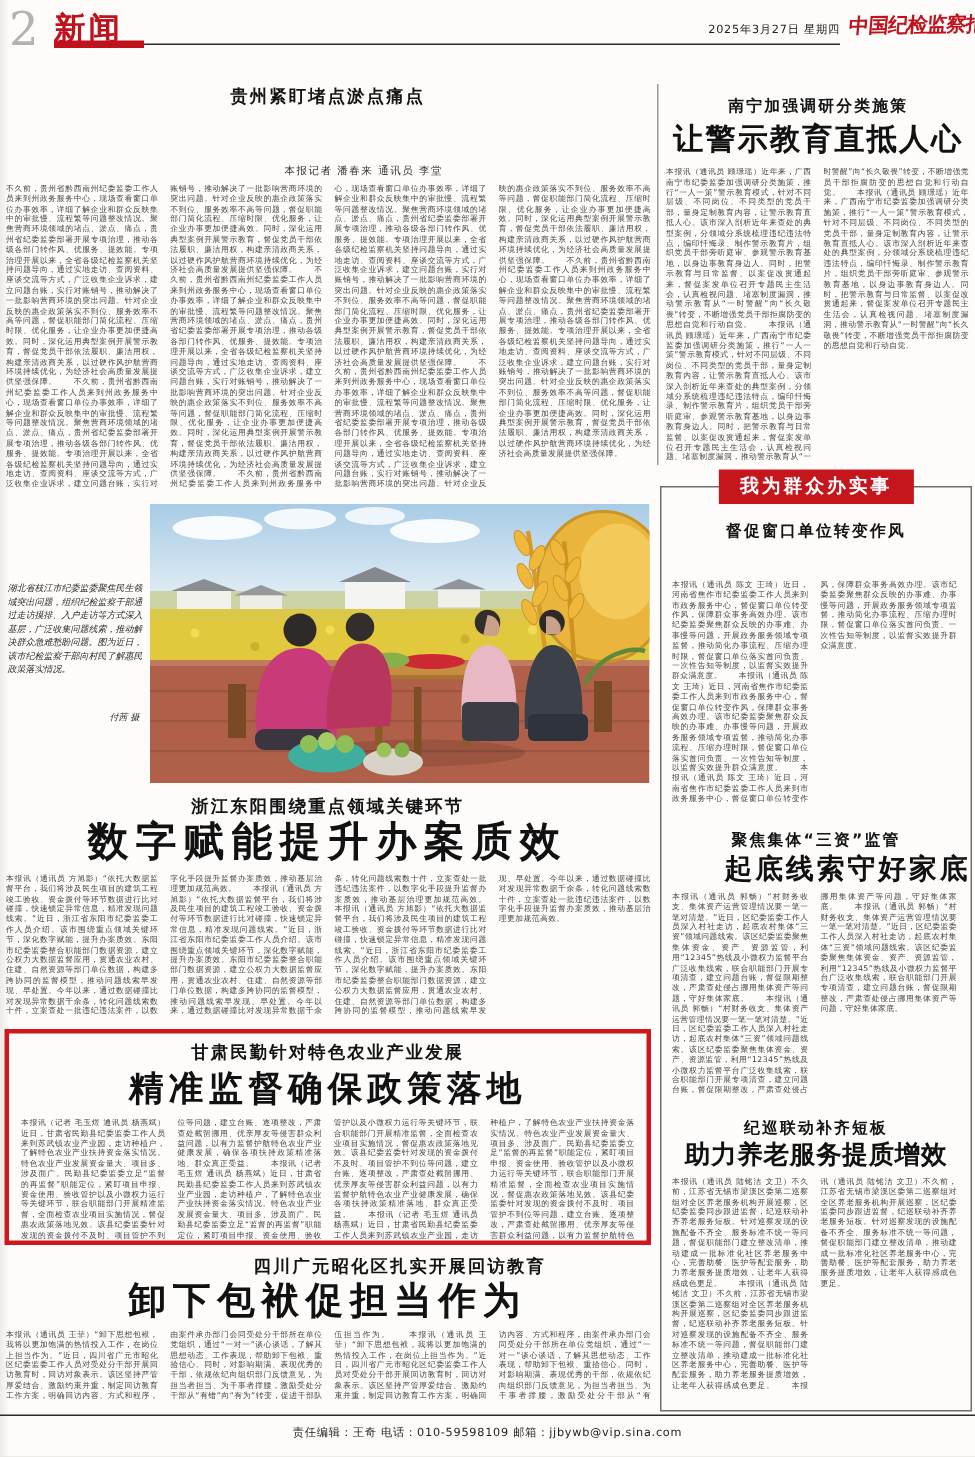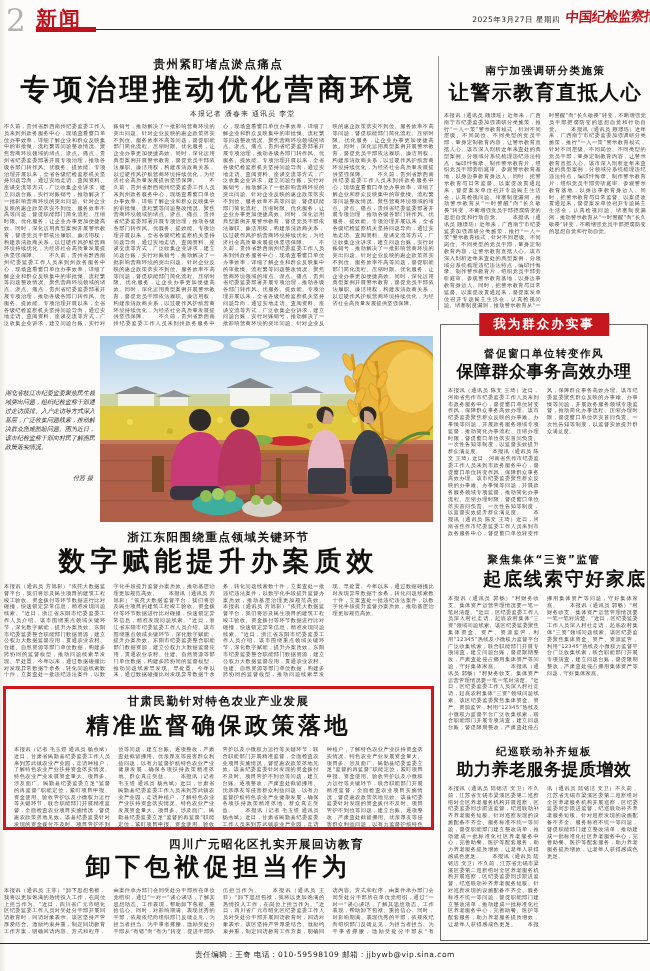--- a/index.html
+++ b/index.html
@@ -48,21 +48,20 @@
 <div class="page">
 
   <div class="abs pagenum" style="left:6px;top:2px;">2</div>
   <div class="abs section-title" style="left:36px;top:5px;">新闻</div>
   <div class="abs hrule" style="left:36px;top:29px;width:524px;"></div>
   <div class="abs redbar" style="left:36px;top:27px;width:60px;"></div>
   <div class="abs date" style="left:456px;top:15px;width:104px;text-align:right;">2025年3月27日  星期四</div>
   <div class="abs masthead" style="left:566px;top:8px;">中国纪检监察报</div>
 
   <div class="abs kicker ctr" style="left:0;top:57px;width:437px;">贵州紧盯堵点淤点痛点</div>
-  <div class="abs headline h1 ctr" style="left:0;top:70px;width:437px;">专项治理推动优化营商环境</div>
   <div class="abs byline ctr" style="left:0;top:109px;width:437px;margin-left:24px;">本报记者 潘春来 通讯员 李堂</div>
   <div class="abs body-cols c4" style="left:4px;top:123px;width:430px;height:206px;">不久前，贵州省黔西南州纪委监委工作人员来到州政务服务中心，现场查看窗口单位办事效率，详细了解企业和群众反映集中的审批慢、流程繁等问题整改情况。聚焦营商环境领域的堵点、淤点、痛点，贵州省纪委监委部署开展专项治理，推动各级各部门转作风、优服务、提效能。专项治理开展以来，全省各级纪检监察机关坚持问题导向，通过实地走访、查阅资料、座谈交流等方式，广泛收集企业诉求，建立问题台账，实行对账销号，推动解决了一批影响营商环境的突出问题。针对企业反映的惠企政策落实不到位、服务效率不高等问题，督促职能部门简化流程、压缩时限、优化服务，让企业办事更加便捷高效。同时，深化运用典型案例开展警示教育，督促党员干部依法履职、廉洁用权，构建亲清政商关系，以过硬作风护航营商环境持续优化，为经济社会高质量发展提供坚强保障。　　不久前，贵州省黔西南州纪委监委工作人员来到州政务服务中心，现场查看窗口单位办事效率，详细了解企业和群众反映集中的审批慢、流程繁等问题整改情况。聚焦营商环境领域的堵点、淤点、痛点，贵州省纪委监委部署开展专项治理，推动各级各部门转作风、优服务、提效能。专项治理开展以来，全省各级纪检监察机关坚持问题导向，通过实地走访、查阅资料、座谈交流等方式，广泛收集企业诉求，建立问题台账，实行对账销号，推动解决了一批影响营商环境的突出问题。针对企业反映的惠企政策落实不到位、服务效率不高等问题，督促职能部门简化流程、压缩时限、优化服务，让企业办事更加便捷高效。同时，深化运用典型案例开展警示教育，督促党员干部依法履职、廉洁用权，构建亲清政商关系，以过硬作风护航营商环境持续优化，为经济社会高质量发展提供坚强保障。　　不久前，贵州省黔西南州纪委监委工作人员来到州政务服务中心，现场查看窗口单位办事效率，详细了解企业和群众反映集中的审批慢、流程繁等问题整改情况。聚焦营商环境领域的堵点、淤点、痛点，贵州省纪委监委部署开展专项治理，推动各级各部门转作风、优服务、提效能。专项治理开展以来，全省各级纪检监察机关坚持问题导向，通过实地走访、查阅资料、座谈交流等方式，广泛收集企业诉求，建立问题台账，实行对账销号，推动解决了一批影响营商环境的突出问题。针对企业反映的惠企政策落实不到位、服务效率不高等问题，督促职能部门简化流程、压缩时限、优化服务，让企业办事更加便捷高效。同时，深化运用典型案例开展警示教育，督促党员干部依法履职、廉洁用权，构建亲清政商关系，以过硬作风护航营商环境持续优化，为经济社会高质量发展提供坚强保障。　　不久前，贵州省黔西南州纪委监委工作人员来到州政务服务中心，现场查看窗口单位办事效率，详细了解企业和群众反映集中的审批慢、流程繁等问题整改情况。聚焦营商环境领域的堵点、淤点、痛点，贵州省纪委监委部署开展专项治理，推动各级各部门转作风、优服务、提效能。专项治理开展以来，全省各级纪检监察机关坚持问题导向，通过实地走访、查阅资料、座谈交流等方式，广泛收集企业诉求，建立问题台账，实行对账销号，推动解决了一批影响营商环境的突出问题。针对企业反映的惠企政策落实不到位、服务效率不高等问题，督促职能部门简化流程、压缩时限、优化服务，让企业办事更加便捷高效。同时，深化运用典型案例开展警示教育，督促党员干部依法履职、廉洁用权，构建亲清政商关系，以过硬作风护航营商环境持续优化，为经济社会高质量发展提供坚强保障。　　不久前，贵州省黔西南州纪委监委工作人员来到州政务服务中心，现场查看窗口单位办事效率，详细了解企业和群众反映集中的审批慢、流程繁等问题整改情况。聚焦营商环境领域的堵点、淤点、痛点，贵州省纪委监委部署开展专项治理，推动各级各部门转作风、优服务、提效能。专项治理开展以来，全省各级纪检监察机关坚持问题导向，通过实地走访、查阅资料、座谈交流等方式，广泛收集企业诉求，建立问题台账，实行对账销号，推动解决了一批影响营商环境的突出问题。针对企业反映的惠企政策落实不到位、服务效率不高等问题，督促职能部门简化流程、压缩时限、优化服务，让企业办事更加便捷高效。同时，深化运用典型案例开展警示教育，督促党员干部依法履职、廉洁用权，构建亲清政商关系，以过硬作风护航营商环境持续优化，为经济社会高质量发展提供坚强保障。　　不久前，贵州省黔西南州纪委监委工作人员来到州政务服务中心，现场查看窗口单位办事效率，详细了解企业和群众反映集中的审批慢、流程繁等问题整改情况。聚焦营商环境领域的堵点、淤点、痛点，贵州省纪委监委部署开展专项治理，推动各级各部门转作风、优服务、提效能。专项治理开展以来，全省各级纪检监察机关坚持问题导向，通过实地走访、查阅资料、座谈交流等方式，广泛收集企业诉求，建立问题台账，实行对账销号，推动解决了一批影响营商环境的突出问题。针对企业反映的惠企政策落实不到位、服务效率不高等问题，督促职能部门简化流程、压缩时限、优化服务，让企业办事更加便捷高效。同时，深化运用典型案例开展警示教育，督促党员干部依法履职、廉洁用权，构建亲清政商关系，以过硬作风护航营商环境持续优化，为经济社会高质量发展提供坚强保障。</div>
 
   <div class="abs vrule" style="left:438px;top:56px;height:254px;"></div>
 
   <div class="abs kicker ctr" style="left:443px;top:64px;width:205px;font-size:10.5px;">南宁加强调研分类施策</div>
   <div class="abs headline h2 ctr" style="left:443px;top:79px;width:205px;">让警示教育直抵人心</div>
   <div class="abs body-cols c2" style="left:444px;top:112px;width:202px;height:198px;">本报讯（通讯员 顾璟瑶）近年来，广西南宁市纪委监委加强调研分类施策，推行“一人一策”警示教育模式，针对不同层级、不同岗位、不同类型的党员干部，量身定制教育内容，让警示教育直抵人心。该市深入剖析近年来查处的典型案例，分领域分系统梳理违纪违法特点，编印忏悔录、制作警示教育片，组织党员干部旁听庭审、参观警示教育基地，以身边事教育身边人。同时，把警示教育与日常监督、以案促改贯通起来，督促案发单位召开专题民主生活会，认真检视问题、堵塞制度漏洞，推动警示教育从“一时警醒”向“长久敬畏”转变，不断增强党员干部拒腐防变的思想自觉和行动自觉。　　本报讯（通讯员 顾璟瑶）近年来，广西南宁市纪委监委加强调研分类施策，推行“一人一策”警示教育模式，针对不同层级、不同岗位、不同类型的党员干部，量身定制教育内容，让警示教育直抵人心。该市深入剖析近年来查处的典型案例，分领域分系统梳理违纪违法特点，编印忏悔录、制作警示教育片，组织党员干部旁听庭审、参观警示教育基地，以身边事教育身边人。同时，把警示教育与日常监督、以案促改贯通起来，督促案发单位召开专题民主生活会，认真检视问题、堵塞制度漏洞，推动警示教育从“一时警醒”向“长久敬畏”转变，不断增强党员干部拒腐防变的思想自觉和行动自觉。　　本报讯（通讯员 顾璟瑶）近年来，广西南宁市纪委监委加强调研分类施策，推行“一人一策”警示教育模式，针对不同层级、不同岗位、不同类型的党员干部，量身定制教育内容，让警示教育直抵人心。该市深入剖析近年来查处的典型案例，分领域分系统梳理违纪违法特点，编印忏悔录、制作警示教育片，组织党员干部旁听庭审、参观警示教育基地，以身边事教育身边人。同时，把警示教育与日常监督、以案促改贯通起来，督促案发单位召开专题民主生活会，认真检视问题、堵塞制度漏洞，推动警示教育从“一时警醒”向“长久敬畏”转变，不断增强党员干部拒腐防变的思想自觉和行动自觉。</div>
 
   <div class="abs caption" style="left:5px;top:388px;width:90px;height:84px;">湖北省枝江市纪委监委聚焦民生领域突出问题，组织纪检监察干部通过走访摸排、入户走访等方式深入基层，广泛收集问题线索，推动解决群众急难愁盼问题。图为近日，该市纪检监察干部向村民了解惠民政策落实情况。</div>
@@ -180,21 +179,20 @@
   </div>
 
   <div class="abs kicker ctr" style="left:16px;top:837px;width:437px;margin-left:32px;">四川广元昭化区扎实开展回访教育</div>
   <div class="abs headline h5 ctr" style="left:0;top:850px;width:437px;">卸下包袱促担当作为</div>
   <div class="abs body-cols c4" style="left:4px;top:887px;width:430px;height:52px;">本报讯（通讯员 王菲）“卸下思想包袱，我将以更加饱满的热情投入工作，在岗位上担当作为。”近日，四川省广元市昭化区纪委监委工作人员对受处分干部开展回访教育时，回访对象表示。该区坚持严管厚爱结合、激励约束并重，制定回访教育工作方案，明确回访内容、方式和程序，由案件承办部门会同受处分干部所在单位党组织，通过“一对一”谈心谈话，了解其思想动态、工作表现，帮助卸下包袱、重拾信心。同时，对影响期满、表现优秀的干部，依规依纪向组织部门反馈意见，为担当者担当、为干事者撑腰，激励受处分干部从“有错”向“有为”转变，促进干部队伍担当作为。　　本报讯（通讯员 王菲）“卸下思想包袱，我将以更加饱满的热情投入工作，在岗位上担当作为。”近日，四川省广元市昭化区纪委监委工作人员对受处分干部开展回访教育时，回访对象表示。该区坚持严管厚爱结合、激励约束并重，制定回访教育工作方案，明确回访内容、方式和程序，由案件承办部门会同受处分干部所在单位党组织，通过“一对一”谈心谈话，了解其思想动态、工作表现，帮助卸下包袱、重拾信心。同时，对影响期满、表现优秀的干部，依规依纪向组织部门反馈意见，为担当者担当、为干事者撑腰，激励受处分干部从“有错”向“有为”转变，促进干部队伍担当作为。</div>
 
   <div class="abs sidebox" style="left:440px;top:324px;width:206px;height:615px;">
     <div class="abs sidelabel" style="left:50%;top:-12px;transform:translateX(-50%);">我为群众办实事</div>
 
     <div class="abs kicker ctr" style="left:0;top:22px;width:100%;font-size:10.5px;">督促窗口单位转变作风</div>
-    <div class="abs headline hs ctr" style="left:0;top:35px;width:100%;">保障群众事务高效办理</div>
     <div class="abs body-cols c2" style="left:7px;top:62px;width:190px;height:150px;">本报讯（通讯员 陈文 王琦）近日，河南省焦作市纪委监委工作人员来到市政务服务中心，督促窗口单位转变作风，保障群众事务高效办理。该市纪委监委聚焦群众反映的办事难、办事慢等问题，开展政务服务领域专项监督，推动简化办事流程、压缩办理时限，督促窗口单位落实首问负责、一次性告知等制度，以监督实效提升群众满意度。　　本报讯（通讯员 陈文 王琦）近日，河南省焦作市纪委监委工作人员来到市政务服务中心，督促窗口单位转变作风，保障群众事务高效办理。该市纪委监委聚焦群众反映的办事难、办事慢等问题，开展政务服务领域专项监督，推动简化办事流程、压缩办理时限，督促窗口单位落实首问负责、一次性告知等制度，以监督实效提升群众满意度。　　本报讯（通讯员 陈文 王琦）近日，河南省焦作市纪委监委工作人员来到市政务服务中心，督促窗口单位转变作风，保障群众事务高效办理。该市纪委监委聚焦群众反映的办事难、办事慢等问题，开展政务服务领域专项监督，推动简化办事流程、压缩办理时限，督促窗口单位落实首问负责、一次性告知等制度，以监督实效提升群众满意度。</div>
 
     <div class="abs kicker ctr" style="left:0;top:228px;width:100%;font-size:10.5px;">聚焦集体“三资”监管</div>
     <div class="abs headline hs2 ctr" style="left:0;top:241px;width:100%;">起底线索守好家底</div>
     <div class="abs body-cols c2" style="left:7px;top:270px;width:190px;height:138px;">本报讯（通讯员 郭畅）“村财务收支、集体资产运营管理情况要一笔一笔对清楚。”近日，区纪委监委工作人员深入村社走访，起底农村集体“三资”领域问题线索。该区纪委监委聚焦集体资金、资产、资源监管，利用“12345”热线及小微权力监督平台广泛收集线索，联合职能部门开展专项清查，建立问题台账，督促限期整改，严肃查处侵占挪用集体资产等问题，守好集体家底。　　本报讯（通讯员 郭畅）“村财务收支、集体资产运营管理情况要一笔一笔对清楚。”近日，区纪委监委工作人员深入村社走访，起底农村集体“三资”领域问题线索。该区纪委监委聚焦集体资金、资产、资源监管，利用“12345”热线及小微权力监督平台广泛收集线索，联合职能部门开展专项清查，建立问题台账，督促限期整改，严肃查处侵占挪用集体资产等问题，守好集体家底。　　本报讯（通讯员 郭畅）“村财务收支、集体资产运营管理情况要一笔一笔对清楚。”近日，区纪委监委工作人员深入村社走访，起底农村集体“三资”领域问题线索。该区纪委监委聚焦集体资金、资产、资源监管，利用“12345”热线及小微权力监督平台广泛收集线索，联合职能部门开展专项清查，建立问题台账，督促限期整改，严肃查处侵占挪用集体资产等问题，守好集体家底。</div>
 
     <div class="abs kicker ctr" style="left:0;top:420px;width:100%;font-size:10.5px;">纪巡联动补齐短板</div>
     <div class="abs headline hs ctr" style="left:0;top:433px;width:100%;">助力养老服务提质增效</div>
     <div class="abs body-cols c2" style="left:7px;top:460px;width:190px;height:144px;">本报讯（通讯员 陆铭洁 文卫）不久前，江苏省无锡市梁溪区委第二巡察组对全区养老服务机构开展巡察，区纪委监委同步跟进监督，纪巡联动补齐养老服务短板。针对巡察发现的设施配备不齐全、服务标准不统一等问题，督促职能部门建立整改清单，推动建成一批标准化社区养老服务中心，完善助餐、医护等配套服务，助力养老服务提质增效，让老年人获得感成色更足。　　本报讯（通讯员 陆铭洁 文卫）不久前，江苏省无锡市梁溪区委第二巡察组对全区养老服务机构开展巡察，区纪委监委同步跟进监督，纪巡联动补齐养老服务短板。针对巡察发现的设施配备不齐全、服务标准不统一等问题，督促职能部门建立整改清单，推动建成一批标准化社区养老服务中心，完善助餐、医护等配套服务，助力养老服务提质增效，让老年人获得感成色更足。　　本报讯（通讯员 陆铭洁 文卫）不久前，江苏省无锡市梁溪区委第二巡察组对全区养老服务机构开展巡察，区纪委监委同步跟进监督，纪巡联动补齐养老服务短板。针对巡察发现的设施配备不齐全、服务标准不统一等问题，督促职能部门建立整改清单，推动建成一批标准化社区养老服务中心，完善助餐、医护等配套服务，助力养老服务提质增效，让老年人获得感成色更足。</div>
   </div>

